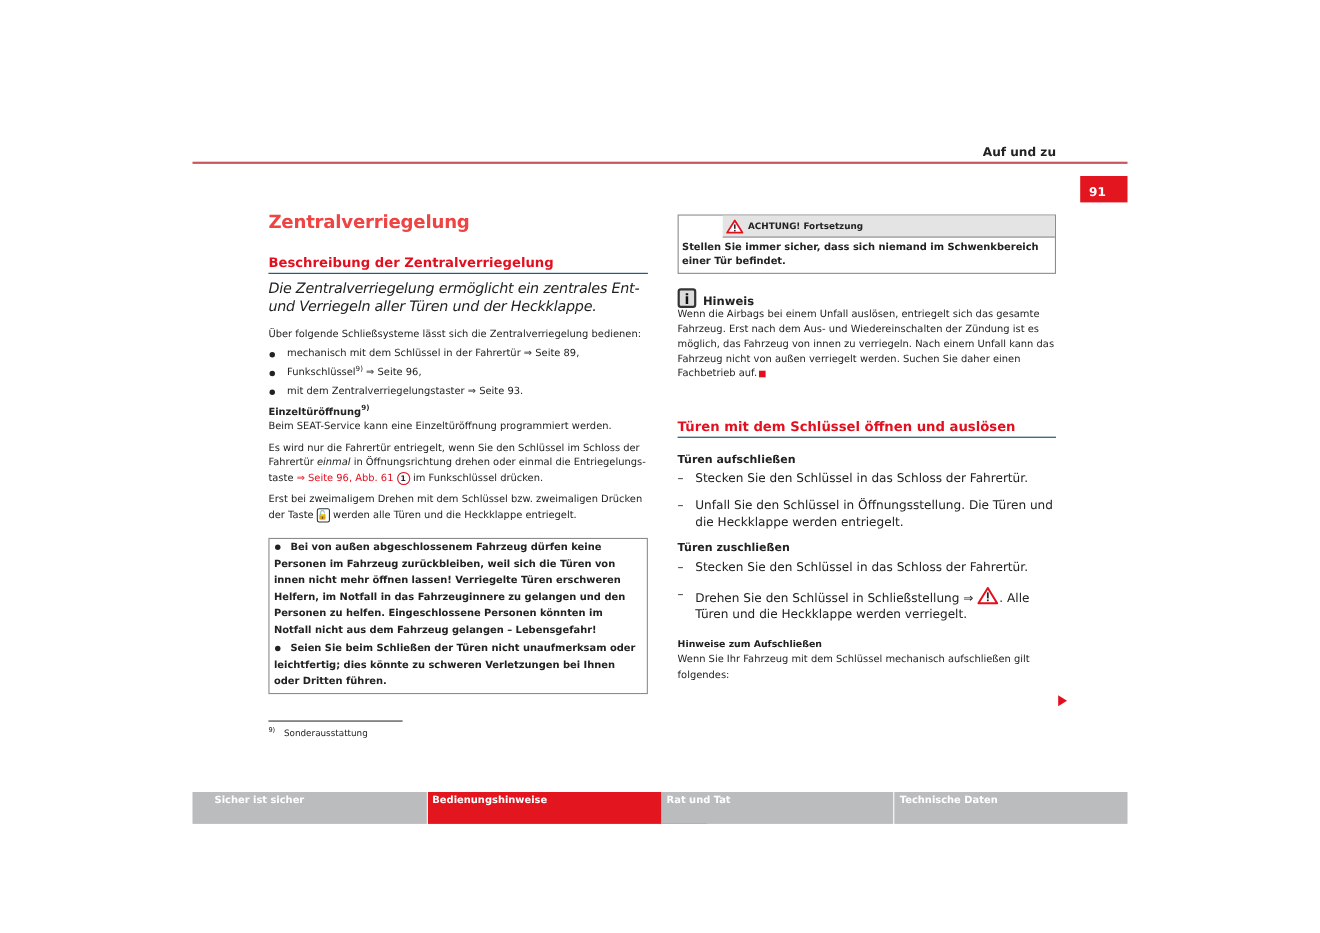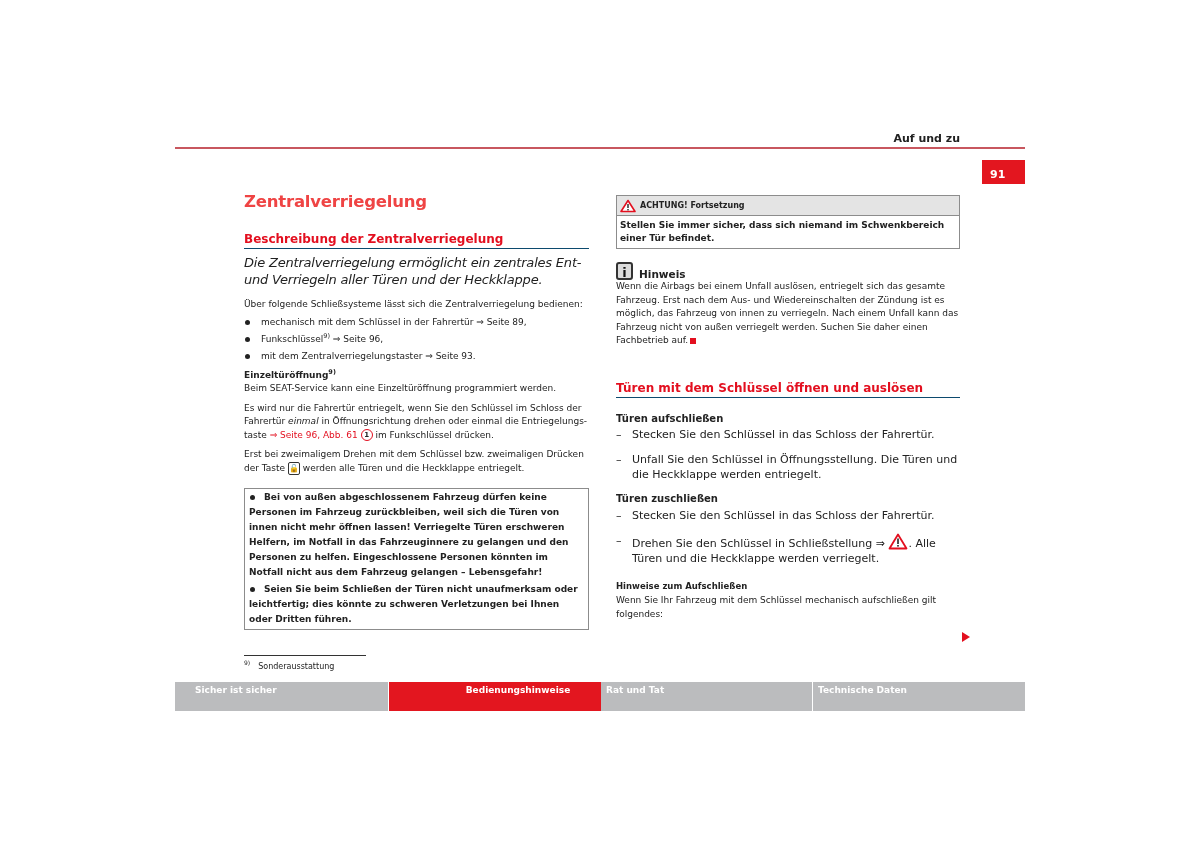--- a/index.html
+++ b/index.html
@@ -27,32 +27,32 @@
   ul.bullets li { position:relative; padding-left:17px; font-size:9px; line-height:17px; }
   ul.bullets li::before { content:""; position:absolute; left:1px; top:6px; width:5px; height:5px;
                           border-radius:50%; background:#222; }
   .link { color:#e30f1f; }
   .circ { display:inline-block; width:10px; height:10px; border:1px solid #e30f1f; border-radius:50%;
           font-size:7px; line-height:10px; text-align:center; color:#222; font-weight:bold; vertical-align:middle; }
   .keyicon { display:inline-block; width:10px; height:11px; border:1px solid #333; border-radius:2px;
              font-size:8px; line-height:11px; text-align:center; vertical-align:middle; }
 
   .warnbox { border:1px solid #8c8c8c; }
-  .warnbox .whead { background:#e4e4e4; border-bottom:1px solid #8c8c8c; display:flex; align-items:center; }
+  .warnbox .whead { background:#e4e4e4; border-bottom:1px solid #8c8c8c; display:flex; align-items:center;margin-left:40px; }
   .warnbox .wbody { font-size:9px; line-height:15px; font-weight:bold; color:#222; padding:1px 4px 2px 4px; }
   .warnbox .wbody p { margin:0; position:relative; }
 
   .dash-list { list-style:none; margin:0; padding:0; }
   .dash-list li { position:relative; padding-left:16px; font-size:11px; line-height:15px; color:#222; margin-bottom:10px; }
   .dash-list li::before { content:"–"; position:absolute; left:0; top:0; }
 
   .red-square { display:inline-block; width:6px; height:6px; background:#e30f1f; vertical-align:middle; margin-left:2px; }
 
   
-  .tab { top:682px; height:29px; background:#bbbcbe; color:#fff; font-size:9px; font-weight:bold;
+  .tab { top:720px; height:29px; background:#bbbcbe; color:#fff; font-size:9px; font-weight:bold;
          padding:3px 0 0 20px; box-sizing:border-box; }
   .tab.active { background:#e3161f; padding-left:4px; }
 </style>
 </head>
 <body>
 
 <div class="abs header-rule"></div>
 <div class="abs header-title">Auf und zu</div>
 <div class="abs page-num">91</div>
 
@@ -132,15 +132,15 @@
         </svg><span>. Alle Türen und die Heckklappe werden verriegelt.</span></li>
   </ul>
   <div style="height:4px"></div>
   <div class="body bold" style="font-size:8.5px;">Hinweise zum Aufschließen</div>
   <div class="body" style="margin-top:1px;">Wenn Sie Ihr Fahrzeug mit dem Schlüssel mechanisch aufschließen gilt folgendes:</div>
 </div>
 
 <div class="abs" style="left:962px; top:632px; width:0; height:0; border-top:5px solid transparent; border-bottom:5px solid transparent; border-left:8px solid #e30f1f;"></div>
 
 <div class="abs tab" style="left:175px; width:213px;">Sicher ist sicher</div>
-<div class="abs tab active" style="left:389px; width:254px;text-align:center;">Bedienungshinweise</div>
+<div class="abs tab active" style="left:389px; width:254px;">Bedienungshinweise</div>
 <div class="abs tab" style="left:601px; width:211px; padding-left:5px;">Rat und Tat</div>
 <div class="abs tab" style="left:813px; width:212px; padding-left:5px;">Technische Daten</div>
 
 </body></html>

